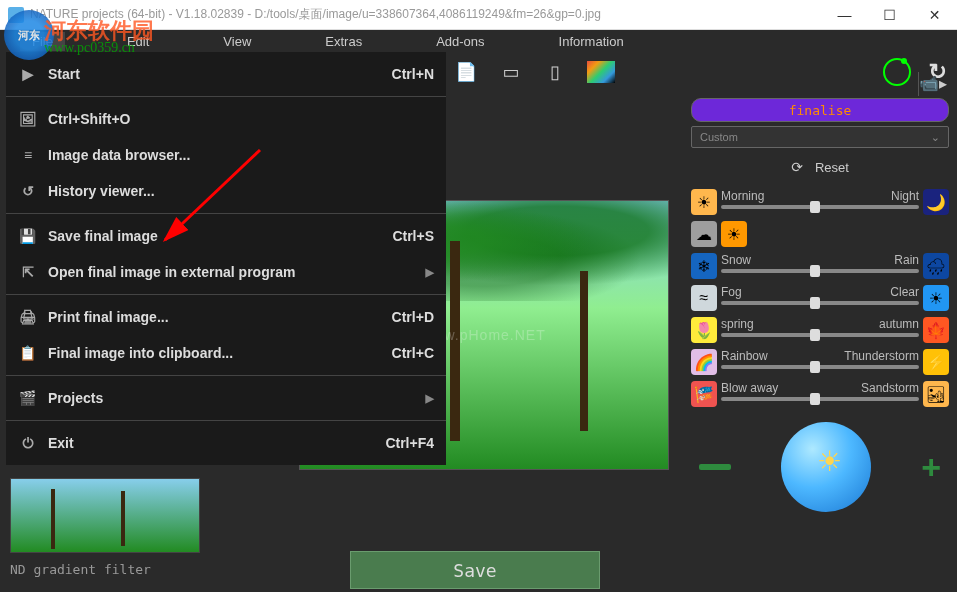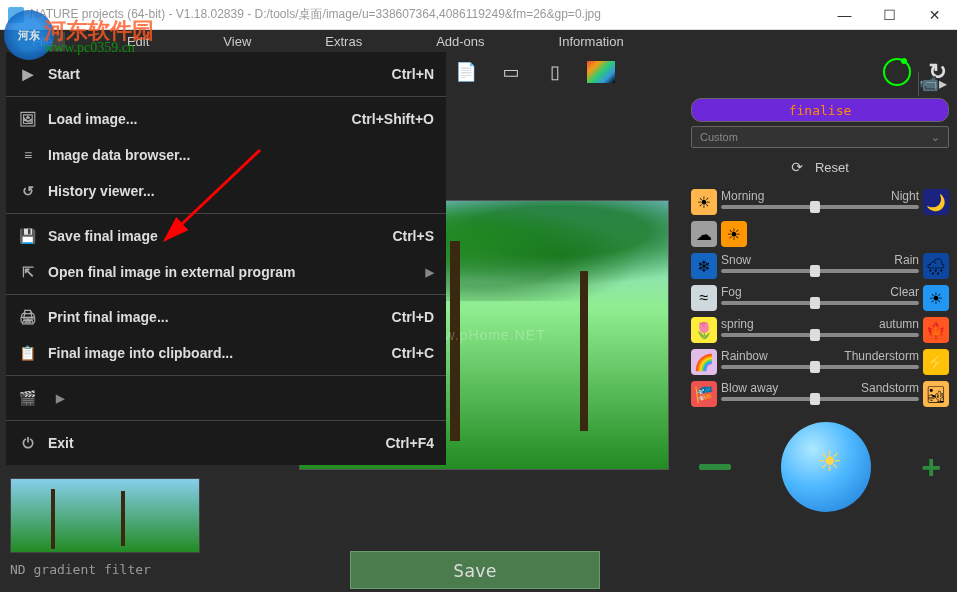--- a/index.html
+++ b/index.html
@@ -120,21 +120,20 @@
 
 <div class="dropdown" id="dropdown">
     <div class="dd-item">
       <div class="dd-icon">▶</div>
       <div class="dd-label">Start</div>
       <div class="dd-shortcut">Ctrl+N</div>
     </div>
     <div class="dd-sep"></div>
     <div class="dd-item">
       <div class="dd-icon">🖼</div>
-      <div class="dd-label">Load image...</div>
       <div class="dd-shortcut">Ctrl+Shift+O</div>
     </div>
     <div class="dd-item">
       <div class="dd-icon">≡</div>
       <div class="dd-label">Image data browser...</div>
     </div>
     <div class="dd-item">
       <div class="dd-icon">↺</div>
       <div class="dd-label">History viewer...</div>
     </div>
@@ -156,20 +155,21 @@
       <div class="dd-shortcut">Ctrl+D</div>
     </div>
     <div class="dd-item">
       <div class="dd-icon">📋</div>
       <div class="dd-label">Final image into clipboard...</div>
       <div class="dd-shortcut">Ctrl+C</div>
     </div>
     <div class="dd-sep"></div>
     <div class="dd-item">
       <div class="dd-icon">🎬</div>
+      <div class="dd-label">Projects</div>
       <div class="dd-chevron">▶</div>
     </div>
     <div class="dd-sep"></div>
     <div class="dd-item">
       <div class="dd-icon">⏻</div>
       <div class="dd-label">Exit</div>
       <div class="dd-shortcut">Ctrl+F4</div>
     </div>
   </div>
 

